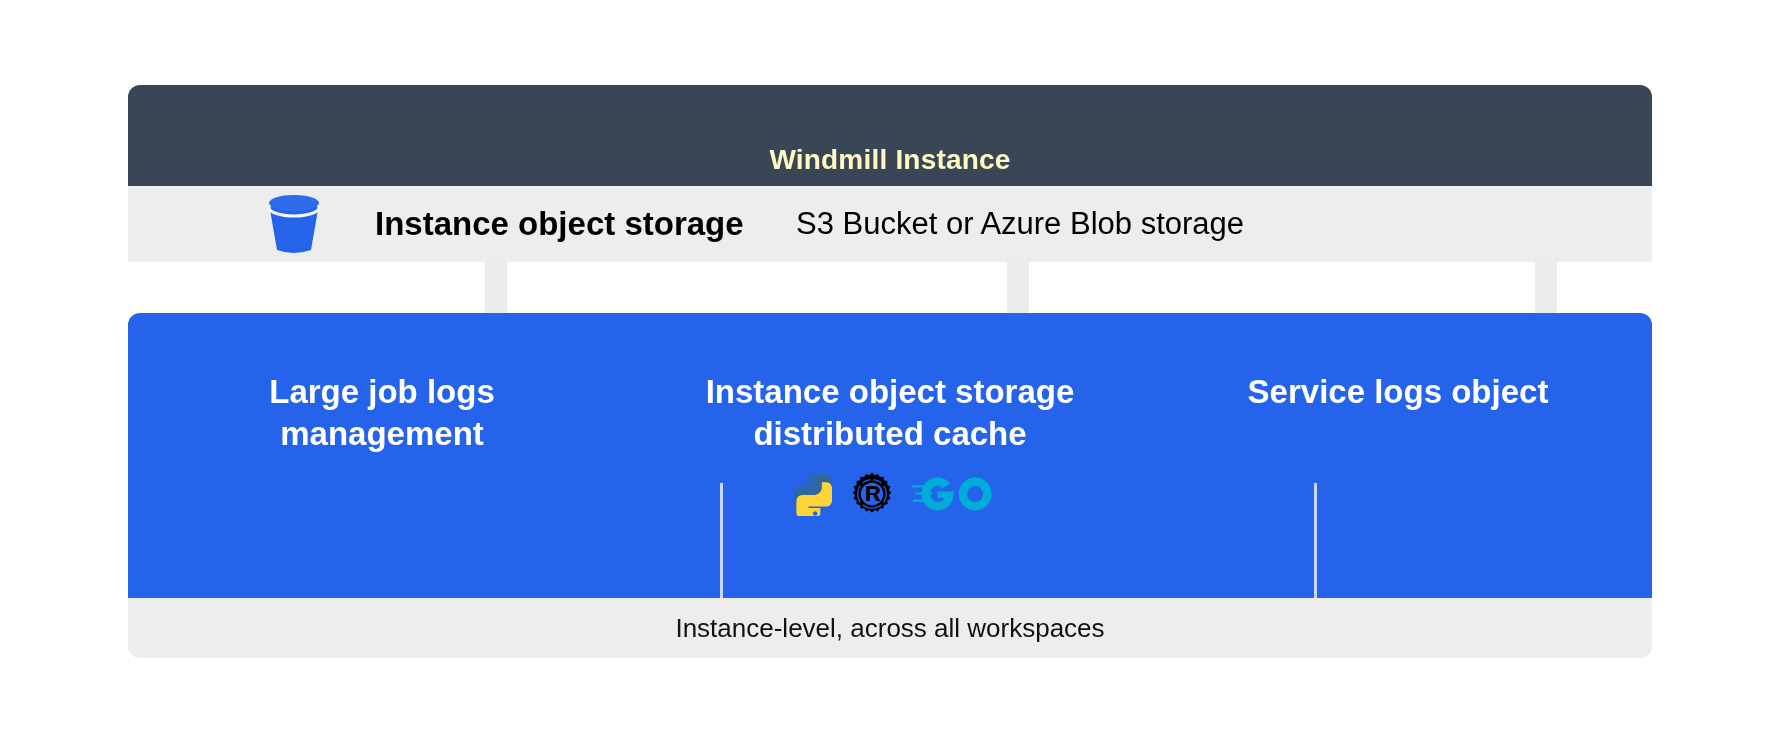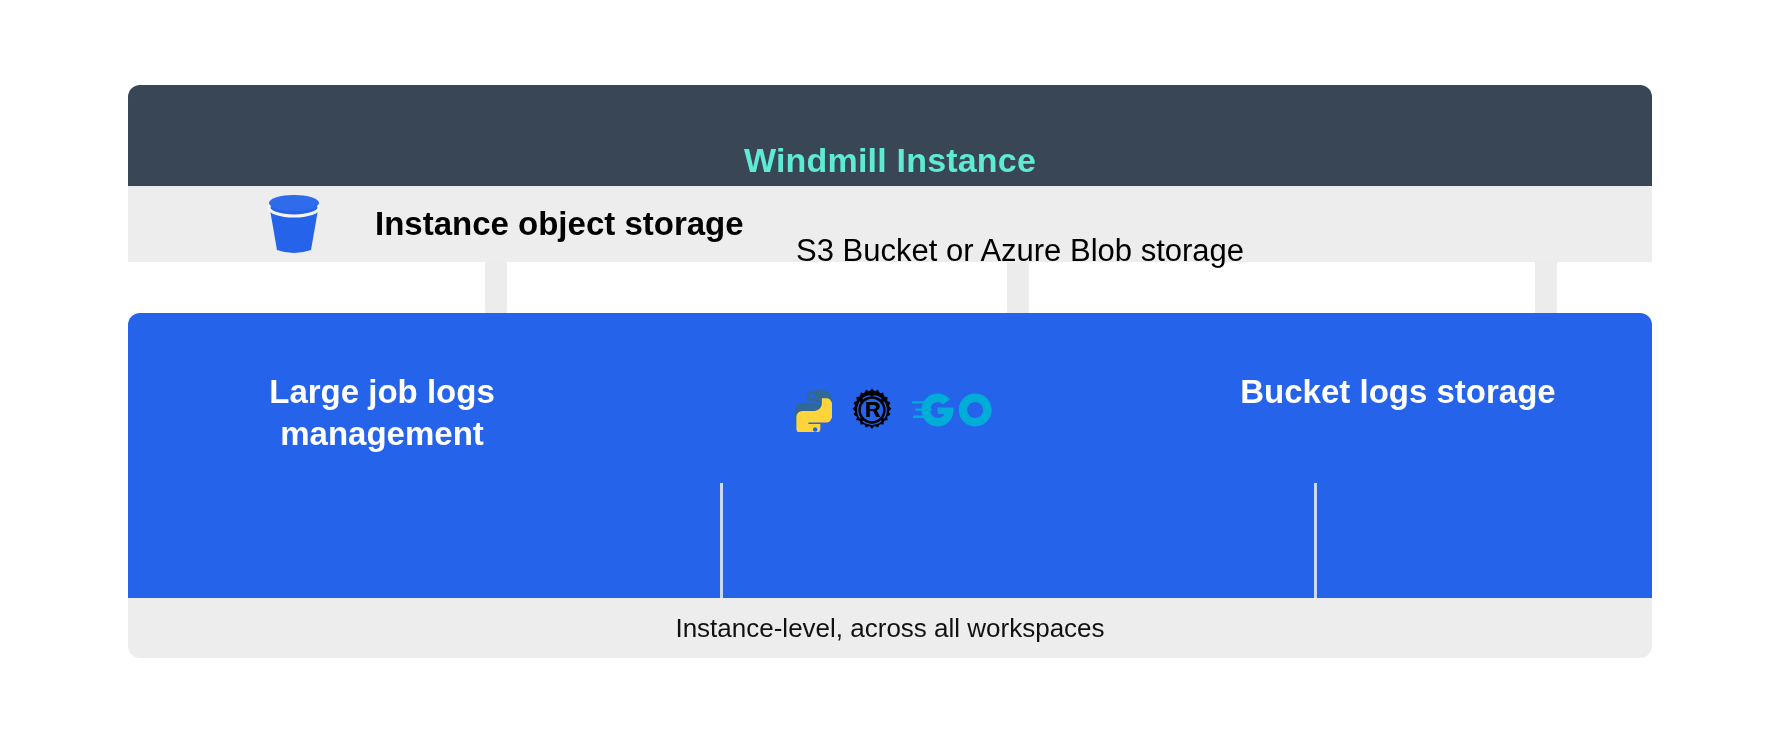--- a/index.html
+++ b/index.html
@@ -38,22 +38,22 @@
     top: 0;
     width: 1524px;
     height: 101px;
     background: #384656;
     border-radius: 12px 12px 0 0;
     display: flex;
     align-items: center;
     justify-content: center;
   }
   .header-title {
-    color: #5eead4;
-    font-size: 34px;
+    color: #fef9c3;
+    font-size: 28px;
     font-weight: bold;
     letter-spacing: 0.2px;
     line-height: 1;
     margin-top: 48px;
   }
 
   
   .storage-strip {
     position: absolute;
     left: 0;
@@ -84,21 +84,20 @@
   }
   .storage-sub {
     position: absolute;
     left: 668px;
     top: 50%;
     transform: translateY(-50%);
     color: #000000;
     font-size: 31px;
     font-weight: normal;
     white-space: nowrap;
-    margin-top: 27px;
   }
 
   
   .connector {
     position: absolute;
     width: 54px;
     height: 82px;
     top: 177px;
   }
   .connector svg { display: block; }
@@ -215,20 +214,21 @@
     </div>
 
     <div class="blue-panel">
       <div class="columns">
 
         <div class="col">
           <div class="col-title">Large job logs management</div>
         </div>
 
         <div class="col">
+          <div class="col-title">Instance object storage distributed cache</div>
           <div class="lang-row">
             <span>
               <svg width="44" height="44" viewBox="0 0 110 110" xmlns="http://www.w3.org/2000/svg">
                 <path d="M54.3 5c-5.2 0-10.1.45-14.4 1.22-12.7 2.25-15 6.95-15 15.6v11.4h30v3.8H13.6c-8.75 0-16.4 5.26-18.8 15.2-2.76 11.4-2.88 18.5 0 30.4 2.14 8.88 7.24 15.2 16 15.2h10.3V84.2c0-9.94 8.6-18.7 18.8-18.7h29.9c8.37 0 15-6.9 15-15.3V21.8c0-8.16-6.88-14.3-15-15.6C64.6 5.4 59.5 5 54.3 5zM38.1 14.2c3.1 0 5.64 2.58 5.64 5.76 0 3.16-2.54 5.72-5.64 5.72-3.11 0-5.64-2.56-5.64-5.72 0-3.18 2.53-5.76 5.64-5.76z" transform="translate(23,0)" fill="#306998"></path>
                 <path d="M91.7 37.2v13c0 10.4-8.8 19.1-18.8 19.1H43c-8.24 0-15 7.06-15 15.3v28.7c0 8.16 7.1 12.9 15 15.3 9.48 2.79 18.6 3.29 29.9 0 7.55-2.19 15-6.59 15-15.3V102h-29.9v-3.8h44.9c8.7 0 11.9-6.07 15-15.2 3.17-9.37 3.04-18.4 0-30.4-2.18-8.68-6.28-15.2-15-15.2h-11.2zM74.9 110c3.11 0 5.64 2.56 5.64 5.72 0 3.18-2.53 5.76-5.64 5.76-3.1 0-5.64-2.58-5.64-5.76 0-3.16 2.55-5.72 5.64-5.72z" transform="translate(-7,-12)" fill="#ffd43b"></path>
               </svg>
             </span>
             <span>
               <svg width="44" height="44" viewBox="0 0 106 106" xmlns="http://www.w3.org/2000/svg">
                 <g fill="#000000">
@@ -254,21 +254,21 @@
                   <rect x="2" y="56" width="34" height="6" rx="3"></rect>
                   <path d="M104 42c0 23-18 41-40 41S24 65 24 42 42 1 64 1c13 0 24 6 31 15l-19 12c-3-4-7-6-12-6-10 0-18 9-18 20s8 20 18 20c8 0 14-4 17-10H64V36h40v6z"></path>
                   <path d="M158 1c23 0 41 18 41 41s-18 41-41 41-41-18-41-41S135 1 158 1zm0 21c-11 0-20 9-20 20s9 20 20 20 20-9 20-20-9-20-20-20z"></path>
                 </g>
               </svg>
             </span>
           </div>
         </div>
 
         <div class="col">
-          <div class="col-title">Bucket logs storage</div>
+          <div class="col-title">Service logs object</div>
         </div>
 
       </div>
 
       <div class="divider" style="left:592px;"></div>
       <div class="divider" style="left:1186px;"></div>
     </div>
 
     <div class="footer-bar">
       <div class="footer-text">Instance-level, across all workspaces</div>

